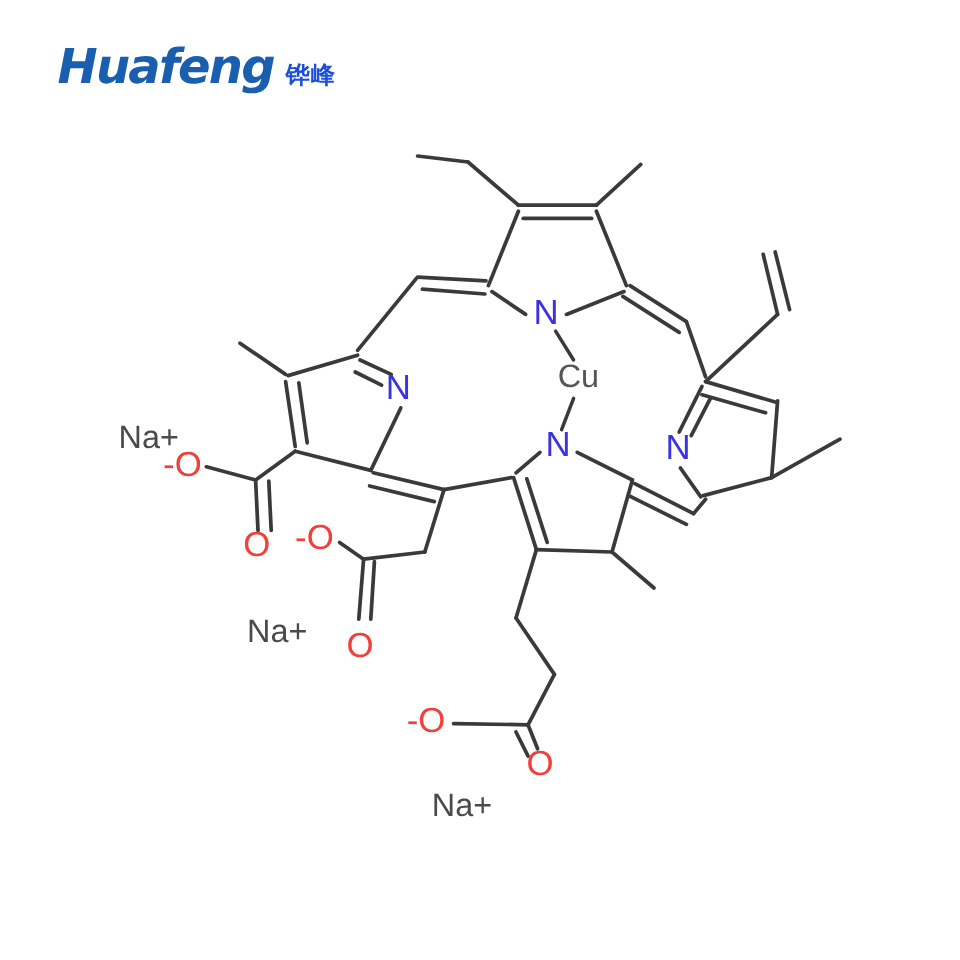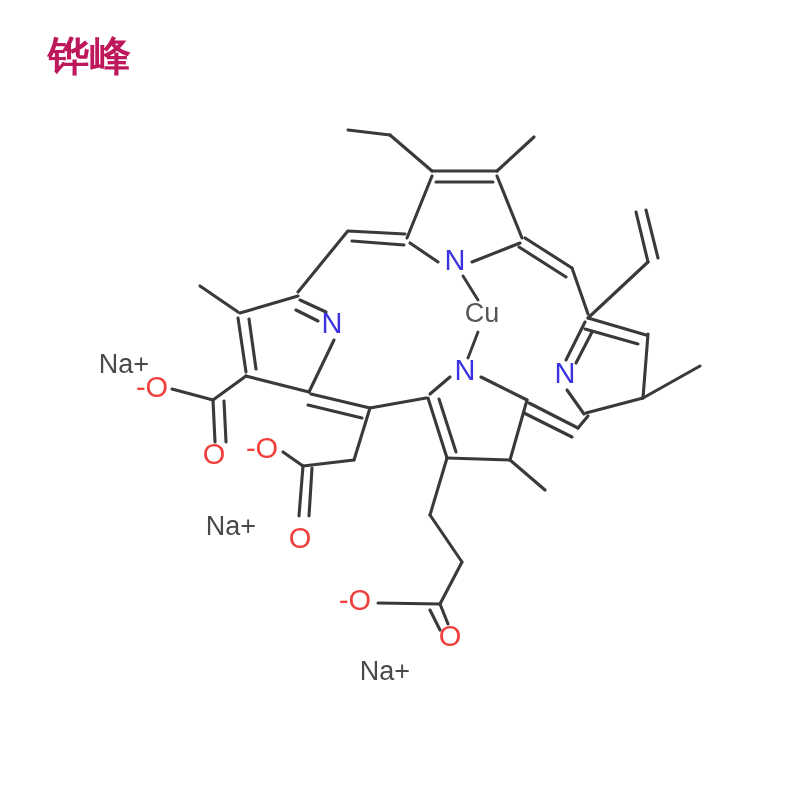--- a/index.html
+++ b/index.html
@@ -34,42 +34,43 @@
     font-family: "DejaVu Sans", sans-serif;
     font-size: 40px;
     font-weight: 700;
     font-style: italic;
     color: #1a5eb0;
     letter-spacing: -1.5px;
     line-height: 1;
   }
   .logo-cjk {
     font-family: "DejaVu Sans", sans-serif;
-    font-size: 41px;
+    font-size: 20px;
     font-weight: 700;
-    color: #be185d;
+    color: #1d4ed8;
     letter-spacing: 1px;
     line-height: 1;
   }
   svg text {
     font-family: "Liberation Sans", sans-serif;
     text-anchor: middle;
     dominant-baseline: middle;
   }
   .atom-n { fill: #3b32e0; font-size: 29px; }
   .atom-o { fill: #f0403c; font-size: 29px; }
   .atom-cu { fill: #555555; font-size: 27px; }
   .ion-na { fill: #4a4a4a; font-size: 27px; }
   .bond { stroke: #3a3a3a; stroke-width: 3.1px; fill: none; stroke-linecap: round; }
   .bond-thin { stroke: #3a3a3a; stroke-width: 2.9px; fill: none; stroke-linecap: round; }
 </style>
 </head>
 <body>
 
 <div class="logo-wrap">
+  <span class="logo-latin">Huafeng</span>
   <span class="logo-cjk">铧峰</span>
 </div>
 
 <svg id="canvas" viewBox="0 0 800 800">
 
   <g id="bonds">
 
     <path class="bond" d="M 407 238 L 432 176"></path>
     <path class="bond" d="M 432 171 L 497 171"></path>
     <path class="bond" d="M 436 182 L 493 182"></path>

